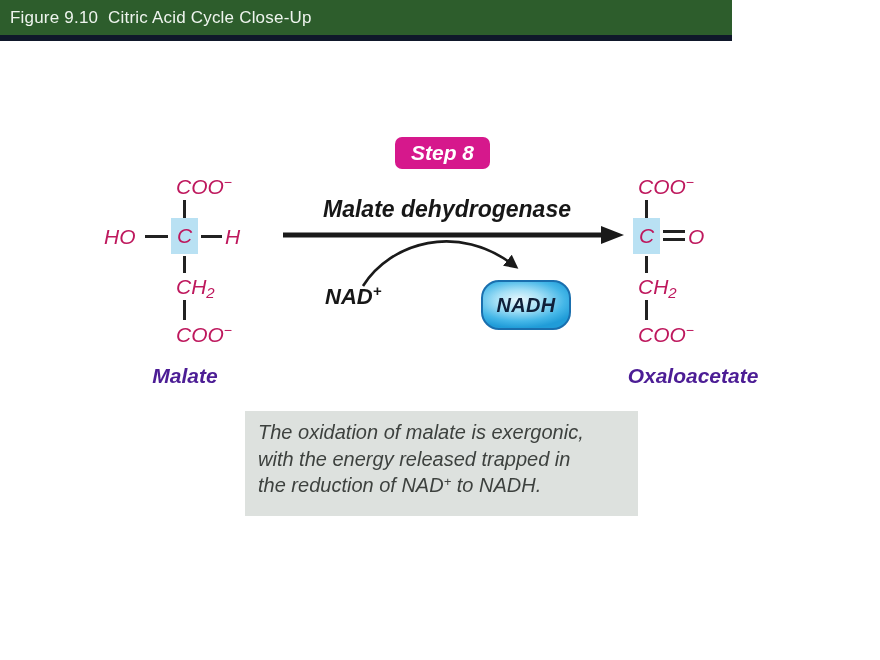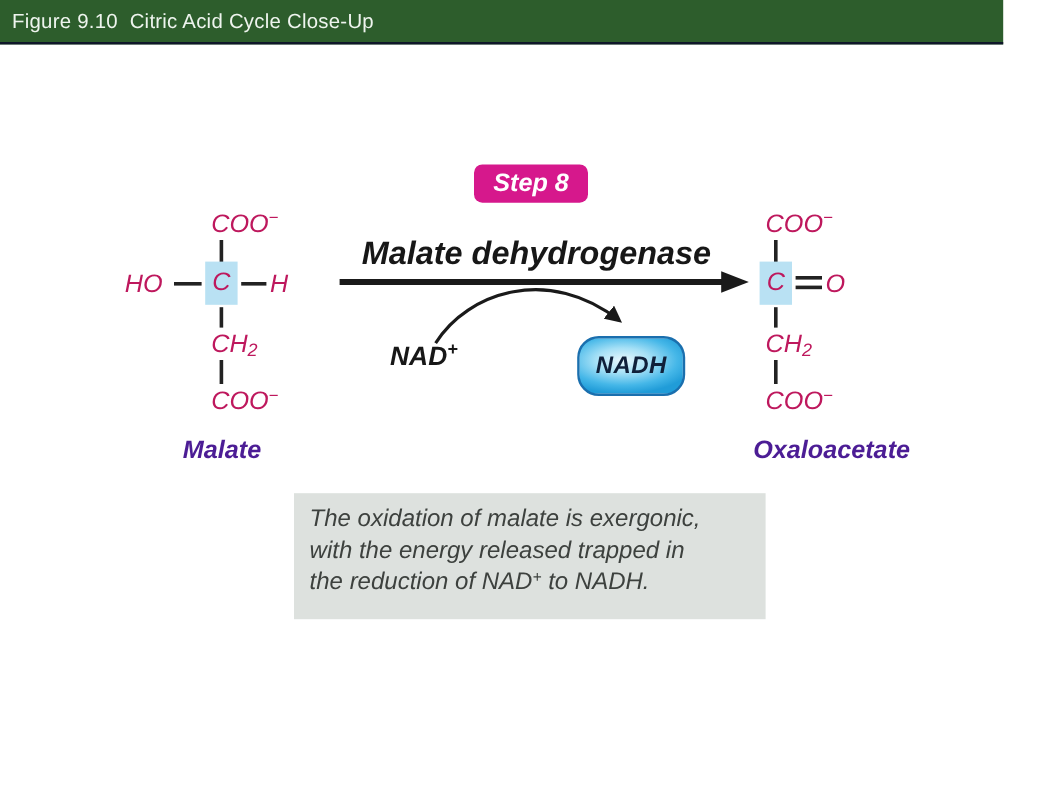--- a/index.html
+++ b/index.html
@@ -3,41 +3,41 @@
 <meta charset="utf-8">
 <style>
   html,body{margin:0;padding:0;}
   body{
     width:880px;height:660px;position:relative;background:#ffffff;
     font-family:"Liberation Sans","DejaVu Sans",sans-serif;
     overflow:hidden;
   }
   
   .header{
-    position:absolute;left:0;top:0;width:836px;height:35px;
-    background:#2d5d2c;border-bottom:2px solid #0f172a;
+    position:absolute;left:0;top:0;width:732px;height:35px;
+    background:#2d5d2c;border-bottom:6px solid #0f172a;
     display:flex;align-items:center;text-align:center;
   }
   .header-title{
     color:#eef4ee;font-size:17px;padding-left:10px;white-space:pre;
     letter-spacing:0.2px;
   }
   
   .stage{position:absolute;left:0;top:37px;width:880px;height:623px;}
   .abs{position:absolute;font-style:italic;}
   
   .step-badge{
     left:395px;top:100px;width:95px;height:32px;background:#d6188c;
     border-radius:7px;color:#ffffff;font-weight:bold;font-size:21px;
     display:flex;align-items:center;justify-content:center;
   }
   
   .enzyme{
     left:282px;top:159px;width:330px;text-align:center;
-    font-weight:bold;font-size:27px;color:#171717;
+    font-weight:bold;font-size:23px;color:#171717;
   }
   
   .arrows{position:absolute;left:0;top:0;width:880px;height:623px;pointer-events:none;}
   
   .formula{font-size:21px;color:#be185d;white-space:nowrap;}
   .sup{font-size:14px;position:relative;top:-7px;}
   .subn{font-size:15px;position:relative;top:4px;}
   .bond-v{width:2.5px;background:#222;}
   .bond-h{height:2.5px;background:#222;}
   .hl{

